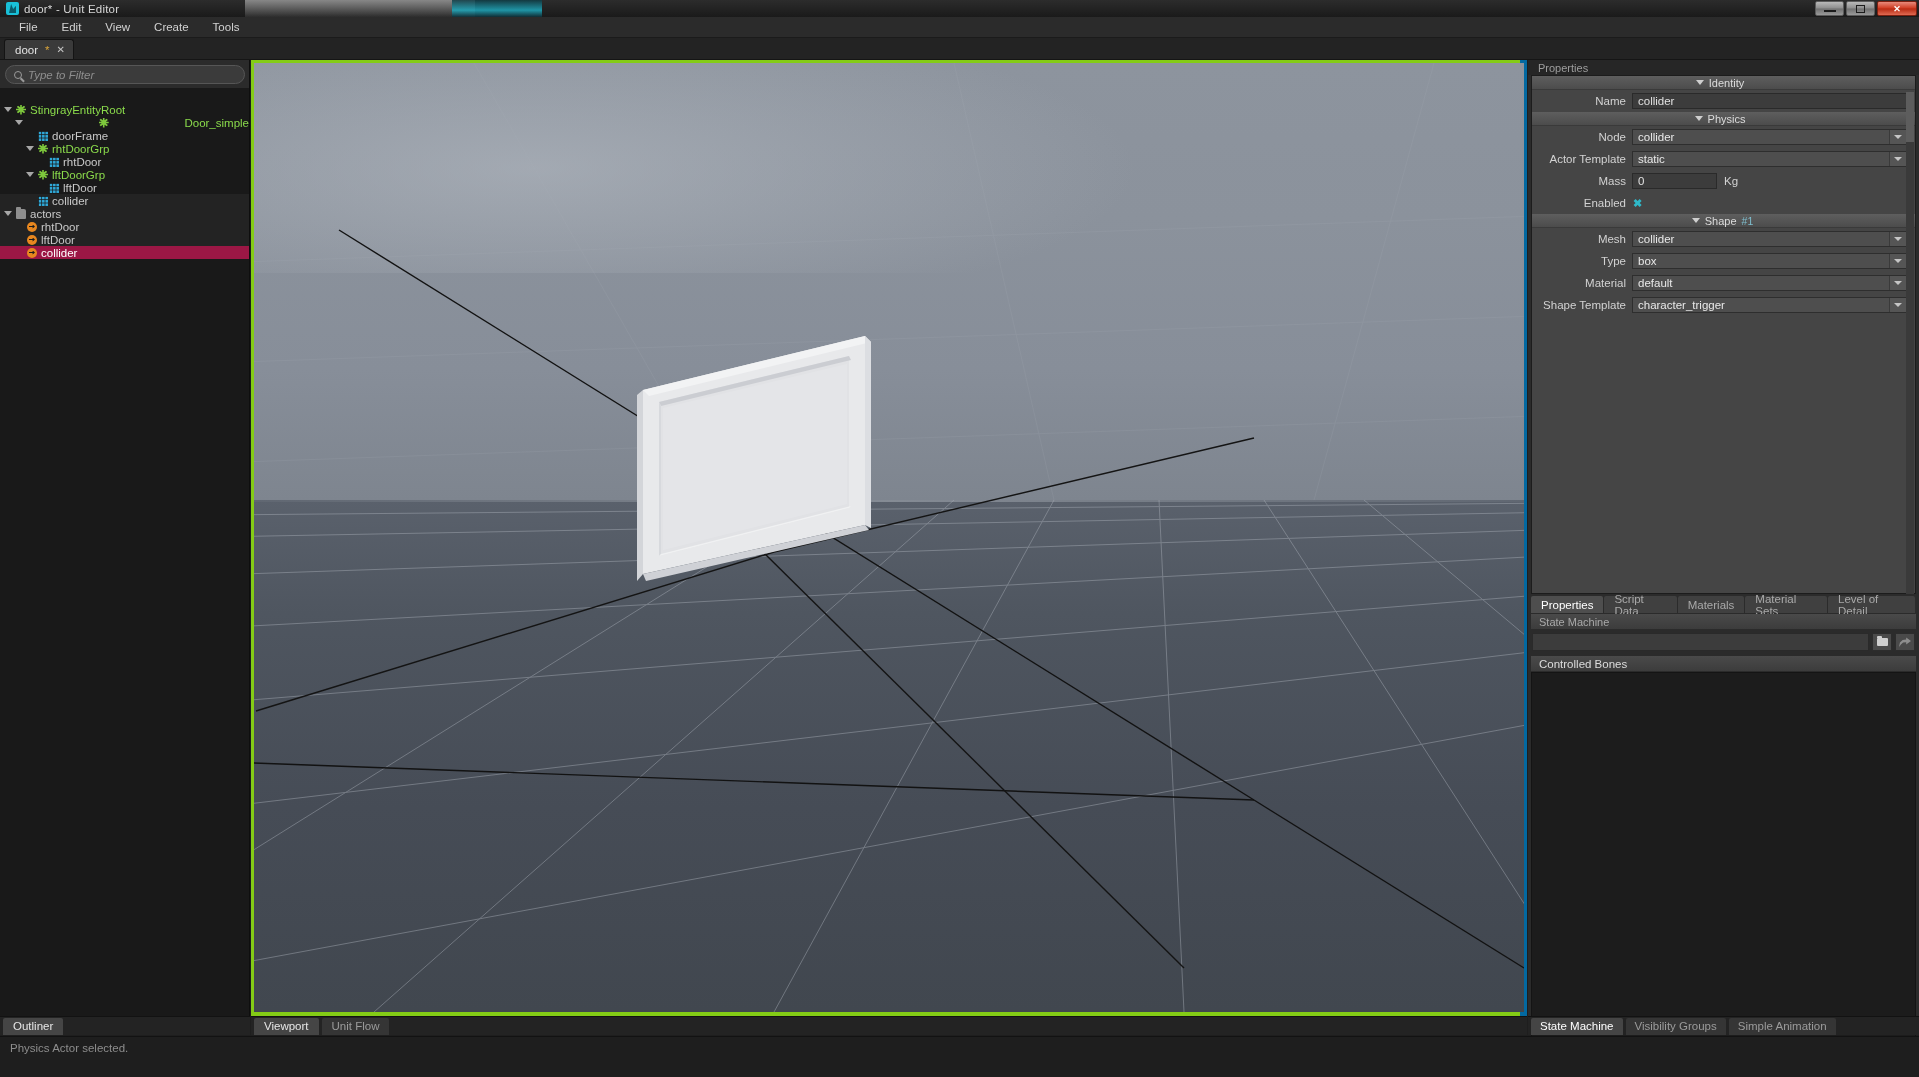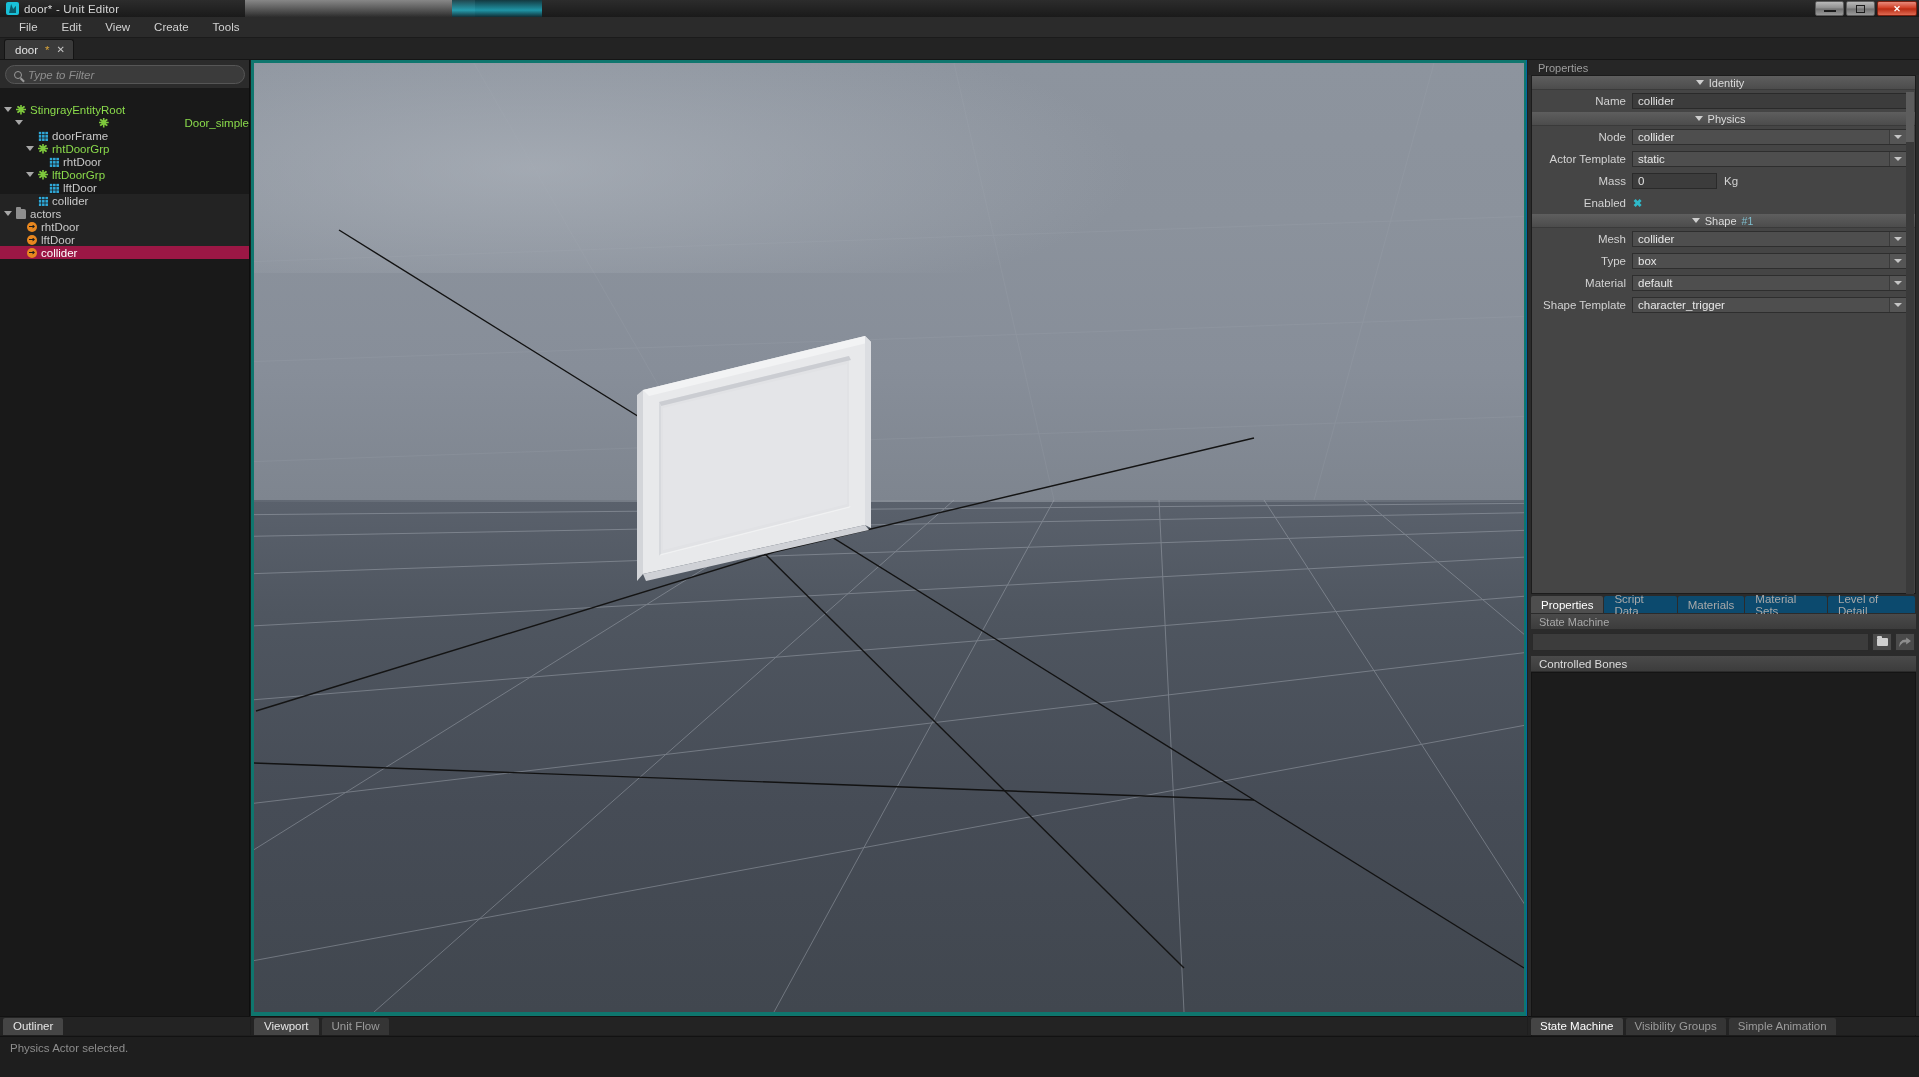--- a/index.html
+++ b/index.html
@@ -146,21 +146,21 @@
     position:absolute; left:0; bottom:0; width:250px; height:19px;
     background:#232323; border-top:1px solid #121212; display:flex; align-items:center;
   }
   .otab{
     height:17px; margin-left:3px; padding:0 10px; display:flex; align-items:center;
     font-size:11.5px; color:#e6e6e6; background:#454545; border-radius:2px 2px 0 0;
   }
   
   .viewport{
     position:absolute; left:251px; top:60px; width:1276px; height:975px;
-    background:#0f766e; border-right:1px solid #0369a1;
+    background:#84cc16; border-right:7px solid #0369a1;
   }
   .vp3d{
     position:absolute; left:3px; top:3px; width:1270px; height:949px;
     overflow:hidden; background:#3f444c;
   }
   .sky{
     position:absolute; left:0; top:0; width:100%; height:46%;
     background:linear-gradient(180deg,#8d949e 0%,#8b929c 35%,#878e99 70%,#7e858f 100%);
   }
   .skyglow{
@@ -241,21 +241,21 @@
   .vscroll{
     position:absolute; right:1px; top:16px; width:8px; height:502px; background:#3a3a3a;
   }
   .vscroll .thumb{ width:8px; height:50px; background:#5d5d5d; }
   .tabrow{
     position:absolute; left:3px; top:536px; width:385px; height:17px;
     display:flex; align-items:flex-end;
   }
   .ptab{
     height:17px; padding:0 10px; display:flex; align-items:center;
-    font-size:11.5px; color:#a9a9a9; background:#0c4a6e; margin-right:1px;
+    font-size:11.5px; color:#a9a9a9; background:#404040; margin-right:1px;
     border-radius:2px 2px 0 0;
   }
   .ptab.active{ background:#4e4e4e; color:#ffffff; }
   .smcaption{
     position:absolute; left:3px; top:554px; width:385px; height:15px;
     background:linear-gradient(180deg,#4a4a4a,#3c3c3c); color:#a9a9a9; font-size:11px;
     display:flex; align-items:center; padding-left:8px;
   }
   .smrow{
     position:absolute; left:4px; top:572px; width:383px; height:20px;

